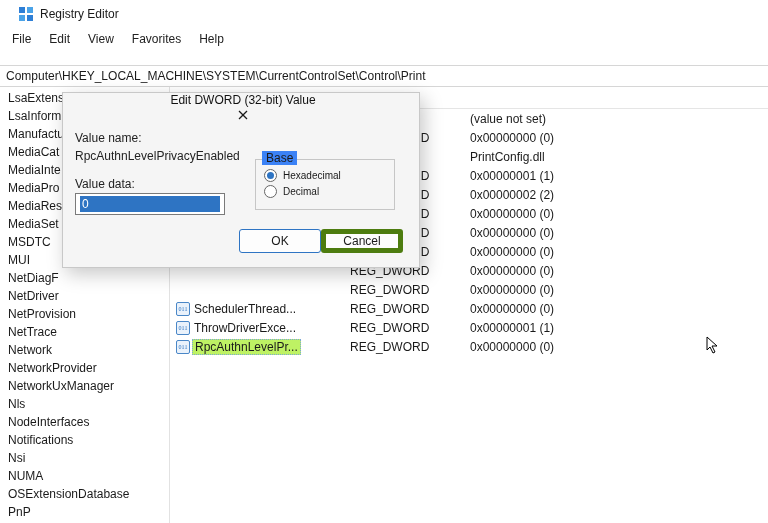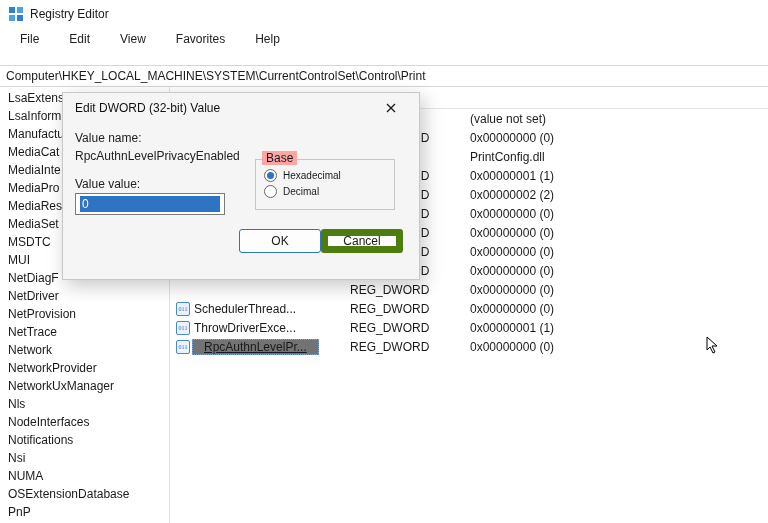--- a/index.html
+++ b/index.html
@@ -10,37 +10,37 @@
     font-size: 12px;
     color: #1a1a1a;
     background: #ffffff;
     overflow: hidden;
     position: relative;
   }
   .titlebar {
     height: 28px;
     display: flex;
     align-items: center;
-    padding: 0 8px;
+    padding: 0 18px;
     gap: 6px;
   }
   .titlebar .app-icon {
     width: 16px; height: 16px;
     display: inline-flex;
   }
   .titlebar .title {
     font-size: 12px;
     color: #1a1a1a;
   }
   .menubar {
     height: 22px;
     display: flex;
     align-items: center;
-    gap: 14px;
-    padding: 0 12px;
+    gap: 2px;
+    padding: 0 4px;
   }
   .menubar .menu-item {
     padding: 2px 8px;
     color: #222;
     cursor: default;
   }
   .addressbar {
     height: 22px;
     border-top: 1px solid #d6d6d6;
     border-bottom: 1px solid #d6d6d6;
@@ -97,25 +97,24 @@
     gap: 4px;
     overflow: hidden;
     white-space: nowrap;
   }
   .val-icon {
     width: 14px; height: 14px;
     flex-shrink: 0;
     display: inline-flex;
   }
   .list-row.selected .col-name .row-text {
-    background: #737373;
+    background: #bef264;
     border: 1px dotted #7aa7d6;
-    padding: 0 11px;
+    padding: 0 2px;
     margin-left: -2px;
-    text-decoration: underline;
   }
   .row-text {
     overflow: hidden;
     white-space: nowrap;
     text-overflow: ellipsis;
   }
 
   
   .dialog {
     position: absolute;
@@ -127,28 +126,29 @@
   }
   .dialog-title {
     height: 30px;
     display: flex;
     align-items: center;
     justify-content: space-between;
     padding: 0 8px 0 12px;
     font-size: 12px;
     color: #111;
     background: #f5f5f5;
+    flex-direction: column;
   }
   .dialog-close {
     width: 40px; height: 26px;
     display: flex; align-items: center; justify-content: center;
     cursor: default;
   }
   .dialog-body {
-    padding: 4px 12px 24px 12px;
+    padding: 4px 12px 12px 12px;
     background: #f5f5f5;
   }
   .field-label {
     font-size: 12px;
     color: #222;
     margin-top: 4px;
   }
   .name-display {
     font-size: 12px;
     color: #222;
@@ -183,21 +183,21 @@
     border: 1px solid #c6c6c6;
     padding: 6px 8px 8px 8px;
     width: 140px;
     margin-top: -14px;
     position: relative;
     background: #f5f5f5;
   }
   .base-legend {
     position: absolute;
     top: -9px; left: 6px;
-    background: #fca5a5;
+    background: #3b82f6;
     padding: 0 4px;
     font-size: 12px;
   }
   .radio-row {
     display: flex;
     align-items: center;
     gap: 6px;
     font-size: 10px;
     margin: 3px 0;
   }
@@ -216,21 +216,21 @@
     background: #2e74c3;
   }
   .dialog-actions {
     display: flex;
     justify-content: flex-end;
     padding: 14px 4px 2px 4px;
   }
   .btn {
     min-width: 82px;
     height: 24px;
-    border: 7px solid #4d7c0f;
+    border: 5px solid #4d7c0f;
     background: #fdfdfd;
     border-radius: 3px;
     font-size: 12px;
     display: inline-flex;
     align-items: center;
     justify-content: center;
     cursor: default;
   }
   .btn.primary {
     border: 1px solid #2e74c3;
@@ -444,21 +444,21 @@
         <line x1="1" y1="1" x2="9" y2="9" stroke="#1a1a1a" stroke-width="1.2"></line>
         <line x1="9" y1="1" x2="1" y2="9" stroke="#1a1a1a" stroke-width="1.2"></line>
       </svg>
     </span>
   </div>
   <div class="dialog-body">
     <div class="field-label">Value name:</div>
     <div class="name-display">RpcAuthnLevelPrivacyEnabled</div>
     <div class="row2">
       <div>
-        <div class="field-label">Value value:</div>
+        <div class="field-label">Value data:</div>
         <div class="value-input">
           <input type="text" value="0" style="">
         </div>
       </div>
       <div class="base-group">
         <span class="base-legend">Base</span>
         <div class="radio-row">
           <span class="radio checked"></span>
           <span>Hexadecimal</span>
         </div>

